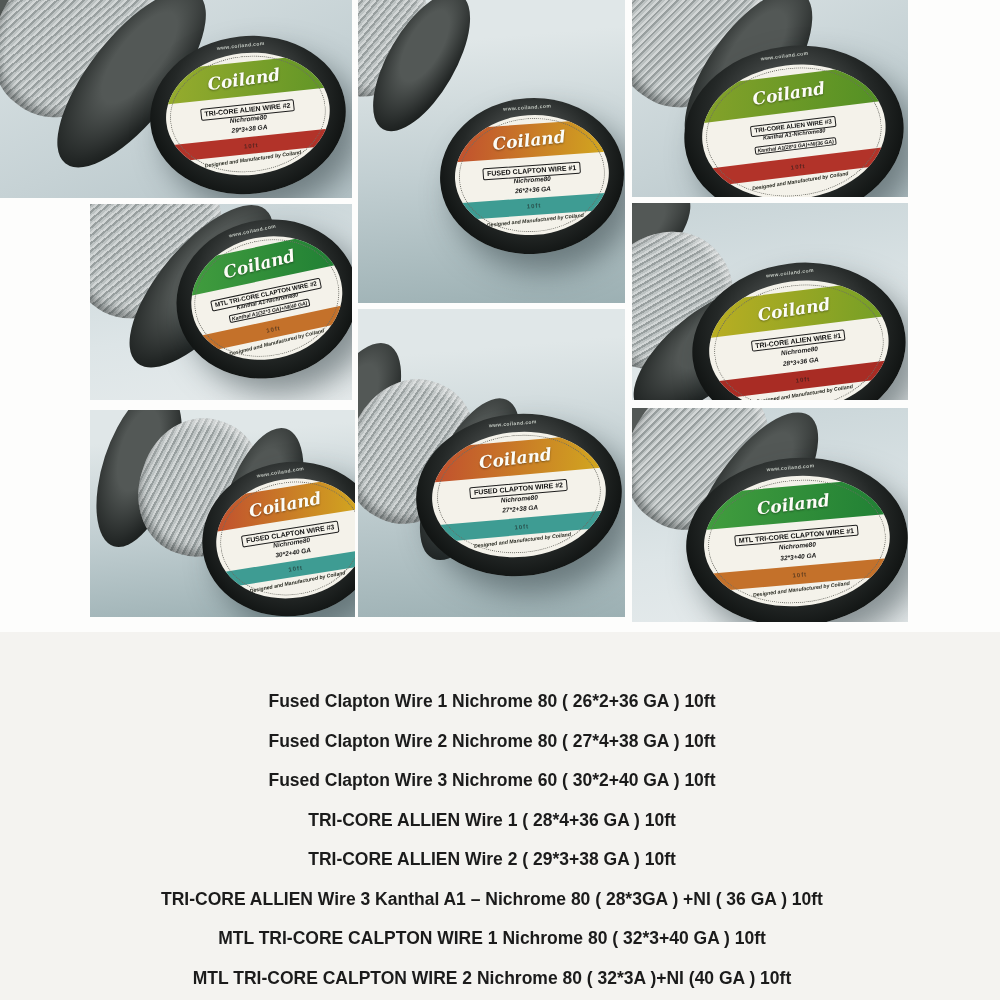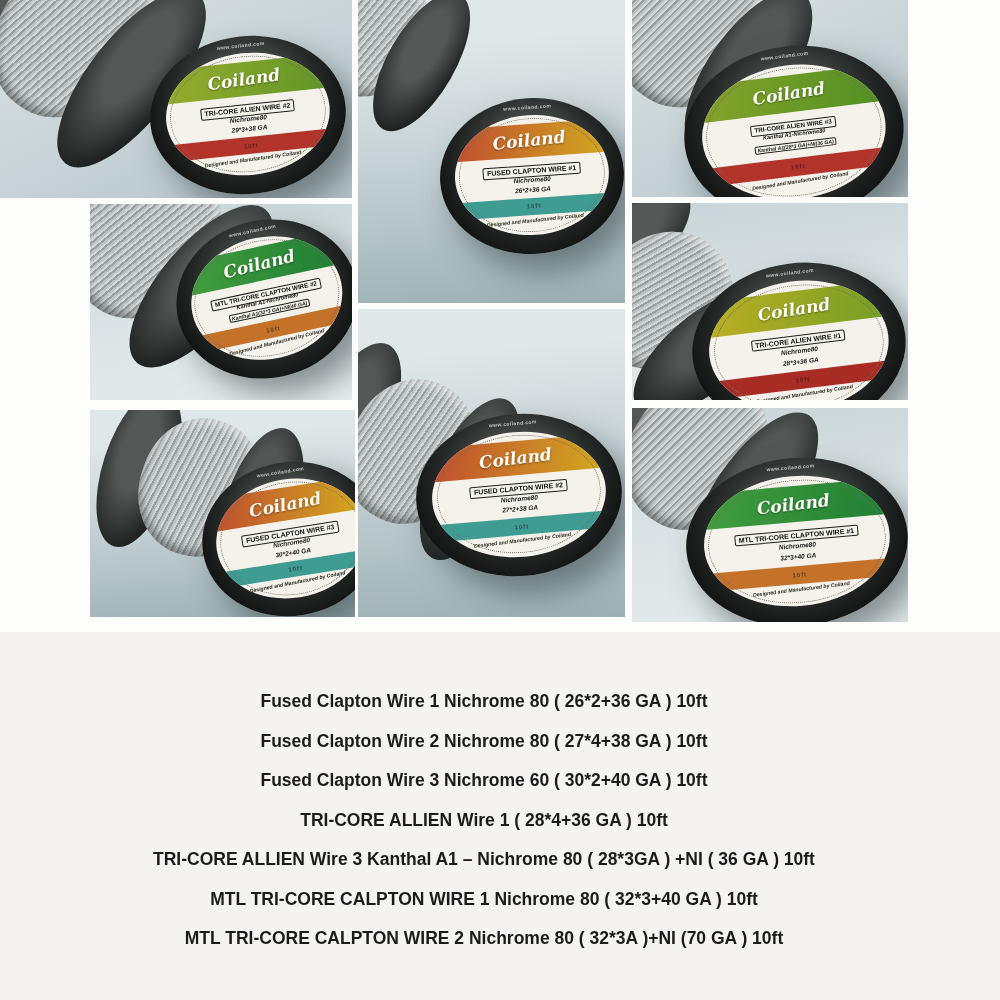--- a/index.html
+++ b/index.html
@@ -47,21 +47,21 @@
   .rim-note{position:absolute;top:84.5%;left:0;right:0;text-align:center;
             font-size:5.2px;font-weight:bold;font-style:italic;color:#26281f;transform:rotate(-2deg);}
   
   .kanthal .lspec.s1{top:49.5%;font-size:5.6px;}
   .kanthal .lspec.s2{top:57%;font-size:5.2px;}
   .kanthal .lspec.s2 .spec2-text{border:1px solid #1d1d1d;border-radius:2px;padding:0 2px;display:inline-block;}
   .kanthal .ltitle{font-size:6.3px;}
 
   
   .list-section{position:absolute;left:0;top:632px;width:1000px;height:368px;background:#f4f3f0;}
-  .list-inner{position:absolute;left:8px;top:50px;width:952px;text-align:center;}
+  .list-inner{position:absolute;left:16px;top:50px;width:952px;text-align:center;}
   .list-item{font-weight:bold;font-size:17.5px;color:#1b1b1b;line-height:39.5px;white-space:nowrap;}
 </style>
 </head>
 <body>
 
 <div class="canvas">
 
   <div class="photo" style="left:0;top:0;width:352px;height:198px;">
     <div class="wirespool" style="left:-45px;top:-75px;width:235px;height:215px;transform:rotate(38deg);">
       <div class="ws-f l"></div>
@@ -229,19 +229,20 @@
       </div>
     </div>
   </div>
 
   <div class="list-section">
     <div class="list-inner">
       <div class="list-item">Fused Clapton Wire 1 Nichrome 80 ( 26*2+36 GA ) 10ft</div>
       <div class="list-item">Fused Clapton Wire 2 Nichrome 80 ( 27*4+38 GA ) 10ft</div>
       <div class="list-item">Fused Clapton Wire 3 Nichrome 60 ( 30*2+40 GA ) 10ft</div>
       <div class="list-item">TRI-CORE ALLIEN Wire 1 ( 28*4+36 GA ) 10ft</div>
+      <div class="list-item">TRI-CORE ALLIEN Wire 2 ( 29*3+38 GA ) 10ft</div>
       <div class="list-item">TRI-CORE ALLIEN Wire 3 Kanthal A1 – Nichrome 80 ( 28*3GA ) +NI ( 36 GA ) 10ft</div>
       <div class="list-item">MTL TRI-CORE CALPTON WIRE 1 Nichrome 80 ( 32*3+40 GA ) 10ft</div>
-      <div class="list-item">MTL TRI-CORE CALPTON WIRE 2 Nichrome 80 ( 32*3A )+NI (70 GA ) 10ft</div>
+      <div class="list-item">MTL TRI-CORE CALPTON WIRE 2 Nichrome 80 ( 32*3A )+NI (40 GA ) 10ft</div>
     </div>
   </div>
 
 </div>
 
 </body></html>

